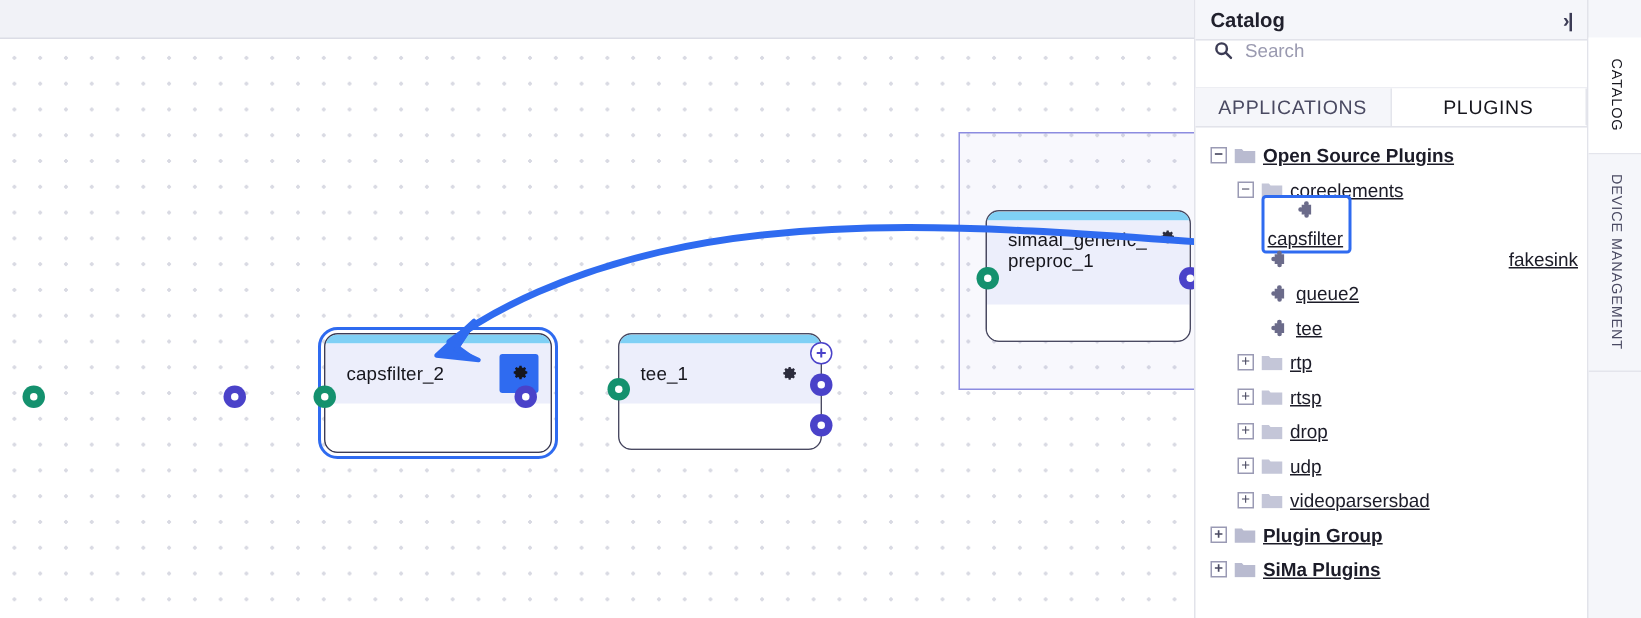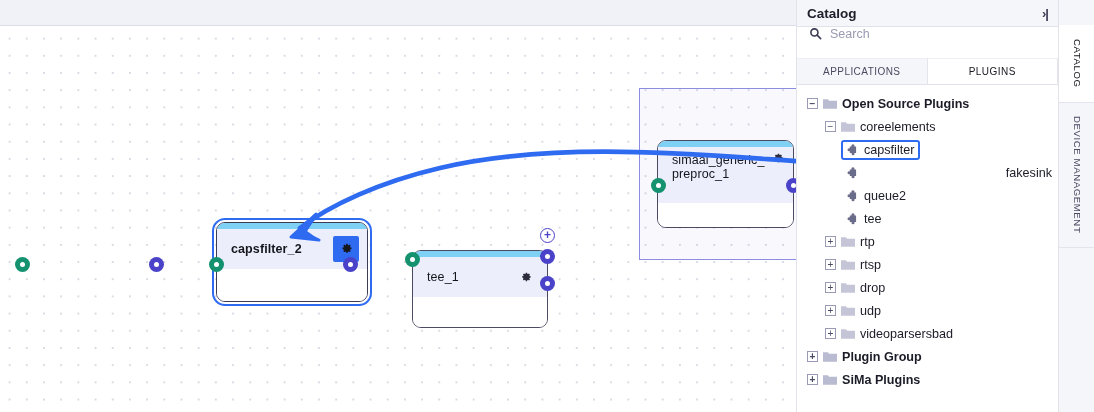--- a/index.html
+++ b/index.html
@@ -114,21 +114,21 @@
   }
   .mag { width: 13px; height: 13px; flex: none; }
   #search-input {
     border: none; outline: none; font-size: 12.5px; color: #9a9ab0;
     font-family: "Liberation Sans", sans-serif; background: transparent; width: 100%;
   }
   #search-input::placeholder { color: #9a9ab0; }
   #tabs { display: flex; height: 26px; background: #f5f6fa; border-bottom: 1px solid #e2e3ea; }
   .tab {
     flex: 1; display: flex; align-items: center; justify-content: center;
-    font-size: 10px; letter-spacing: .45px; color: #4a4a62;
+    font-size: 13px; letter-spacing: .45px; color: #4a4a62;
     background: #f5f6fa; border-right: 1px solid #e4e5ec; cursor: pointer;
   }
   .tab.active { background: #ffffff; color: #16161d; border-bottom: 1px solid #fff; }
 
   
   #tree { flex: 1; overflow: hidden; padding-top: 7px; }
   .tnode {
     display: flex; align-items: center; height: 23px; gap: 5px;
     font-size: 12.6px; color: #1c1c28; cursor: pointer; padding-right: 6px;
   }
@@ -137,21 +137,21 @@
     width: 11px; height: 11px; border: 1px solid #9a9ab4; background: #fff;
     display: flex; align-items: center; justify-content: center;
     font-size: 10px; line-height: 9px; color: #4a4a62; flex: none;
   }
   .folder { width: 14px; height: 11px; flex: none; }
   .plug { width: 14px; height: 14px; flex: none; }
   .tsel {
     outline: 2.2px solid #2f6bf0; background: #fff;
     padding-right: 4px; border-radius: 1px;
   }
-  .tlabel { white-space: nowrap; }
+  .tlabel { white-space: nowrap; text-decoration: underline; }
 
   
   #vtabs {
     position: absolute; left: 1058px; top: 0; width: 36px; height: 412px;
     background: #f5f6fa; border-left: 1px solid #e2e3ea;
     padding-top: 25px;
   }
   .vtab {
     width: 36px; display: flex; align-items: center; justify-content: center;
     font-size: 9.6px; letter-spacing: .6px; color: #4a4a62; cursor: pointer;
@@ -169,41 +169,41 @@
 
   <div id="canvas">
     <div id="canvas-topbar"></div>
 
     <div class="marquee" style="left:639px; top:88px; width:172px; height:172px;"></div>
 
     <div class="port in" style="left:15px; top:257px;"></div>
     <div class="port out" style="left:149px; top:257px;"></div>
 
     <div class="sel-ring" style="left:212px; top:218px; width:160px; height:88px;"></div>
-    <div class="node" style="left:216px; top:222px; width:152px; height:80px; border-color:#3c3c55;font-weight:bold;">
+    <div class="node" style="left:216px; top:222px; width:152px; height:80px; border-color:#3c3c55;">
       <div class="node-inner">
         <div class="node-accent" style="background:#7fd0f5;"></div>
         <div class="node-body">
           <span class="node-title">capsfilter_2</span>
           <span class="gear-slot">
             <span class="gear-hl">
               <svg class="gear" viewBox="0 0 24 24" fill="#16161d">
                 <path d="M12 8.5a3.5 3.5 0 1 0 0 7 3.5 3.5 0 0 0 0-7zm0 5.2a1.7 1.7 0 1 1 0-3.4 1.7 1.7 0 0 1 0 3.4z"></path>
                 <path d="M20.3 13.4l-1.7-.3c-.1-.4-.3-.8-.5-1.2l1-1.4-1.6-1.6-1.4 1c-.4-.2-.8-.4-1.2-.5l-.3-1.7h-2.2l-.3 1.7c-.4.1-.8.3-1.2.5l-1.4-1-1.6 1.6 1 1.4c-.2.4-.4.8-.5 1.2l-1.7.3v2.2l1.7.3c.1.4.3.8.5 1.2l-1 1.4 1.6 1.6 1.4-1c.4.2.8.4 1.2.5l.3 1.7h2.2l.3-1.7c.4-.1.8-.3 1.2-.5l1.4 1 1.6-1.6-1-1.4c.2-.4.4-.8.5-1.2l1.7-.3z" transform="translate(0,-3.5)"></path>
               </svg>
             </span>
           </span>
         </div>
         <div class="node-foot"></div>
       </div>
     </div>
     <div class="port in" style="left:209px; top:257px;"></div>
     <div class="port out" style="left:343px; top:257px;"></div>
 
-    <div class="node" style="left:412px; top:222px; width:136px; height:78px;margin-top:28px;">
+    <div class="node" style="left:412px; top:222px; width:136px; height:78px;">
       <div class="node-inner">
         <div class="node-accent" style="background:#7fd0f5;"></div>
         <div class="node-body">
           <span class="node-title">tee_1</span>
           <span class="gear-slot" style="margin-right:6px;">
             <svg class="gear" viewBox="0 0 24 24" fill="#2c2c3c">
               <path d="M12 8.5a3.5 3.5 0 1 0 0 7 3.5 3.5 0 0 0 0-7zm0 5.2a1.7 1.7 0 1 1 0-3.4 1.7 1.7 0 0 1 0 3.4z"></path>
               <path d="M20.3 13.4l-1.7-.3c-.1-.4-.3-.8-.5-1.2l1-1.4-1.6-1.6-1.4 1c-.4-.2-.8-.4-1.2-.5l-.3-1.7h-2.2l-.3 1.7c-.4.1-.8.3-1.2.5l-1.4-1-1.6 1.6 1 1.4c-.2.4-.4.8-.5 1.2l-1.7.3v2.2l1.7.3c.1.4.3.8.5 1.2l-1 1.4 1.6 1.6 1.4-1c.4.2.8.4 1.2.5l.3 1.7h2.2l.3-1.7c.4-.1.8-.3 1.2-.5l1.4 1 1.6-1.6-1-1.4c.2-.4.4-.8.5-1.2l1.7-.3z" transform="translate(0,-3.5)"></path>
             </svg>
           </span>
@@ -274,21 +274,21 @@
 
       <div class="tnode" style="padding-left:28px;">
         <span class="toggle">−</span>
         <svg class="folder" viewBox="0 0 16 12" fill="#c4c6d8">
           <path d="M0 1.2h5.6l1.3 1.6H16V12H0z"></path>
           </svg>
         <span class="tlabel">coreelements</span>
       </div>
 
       <div class="tnode" style="padding-left:46px;">
-        <span class="tsel" style="display:flex; align-items:center; gap:5px; padding:1px 4px 1px 2px;">
+        <span class="tsel" style="display:flex; align-items:center; gap:5px; padding:1px 4px 1px 2px;flex-direction:column;">
           <svg class="plug" viewBox="0 0 24 24" fill="#6b6b8a">
             <path d="M13.5 2a2.6 2.6 0 0 0-2.6 2.6c0 .5.1.9.4 1.3H8.2v3.4c-.4-.3-.8-.4-1.3-.4a2.6 2.6 0 1 0 0 5.2c.5 0 .9-.1 1.3-.4V17h3.4c-.3.4-.4.8-.4 1.3a2.6 2.6 0 1 0 5.2 0c0-.5-.1-.9-.4-1.3H19V5.9h-3.1c.3-.4.4-.8.4-1.3A2.6 2.6 0 0 0 13.5 2z"></path>
           </svg>
           <span class="tlabel">capsfilter</span>
         </span>
       </div>
 
       <div class="tnode" style="padding-left:48px;justify-content:space-between;">
         <svg class="plug" viewBox="0 0 24 24" fill="#6b6b8a">
           <path d="M13.5 2a2.6 2.6 0 0 0-2.6 2.6c0 .5.1.9.4 1.3H8.2v3.4c-.4-.3-.8-.4-1.3-.4a2.6 2.6 0 1 0 0 5.2c.5 0 .9-.1 1.3-.4V17h3.4c-.3.4-.4.8-.4 1.3a2.6 2.6 0 1 0 5.2 0c0-.5-.1-.9-.4-1.3H19V5.9h-3.1c.3-.4.4-.8.4-1.3A2.6 2.6 0 0 0 13.5 2z"></path>

